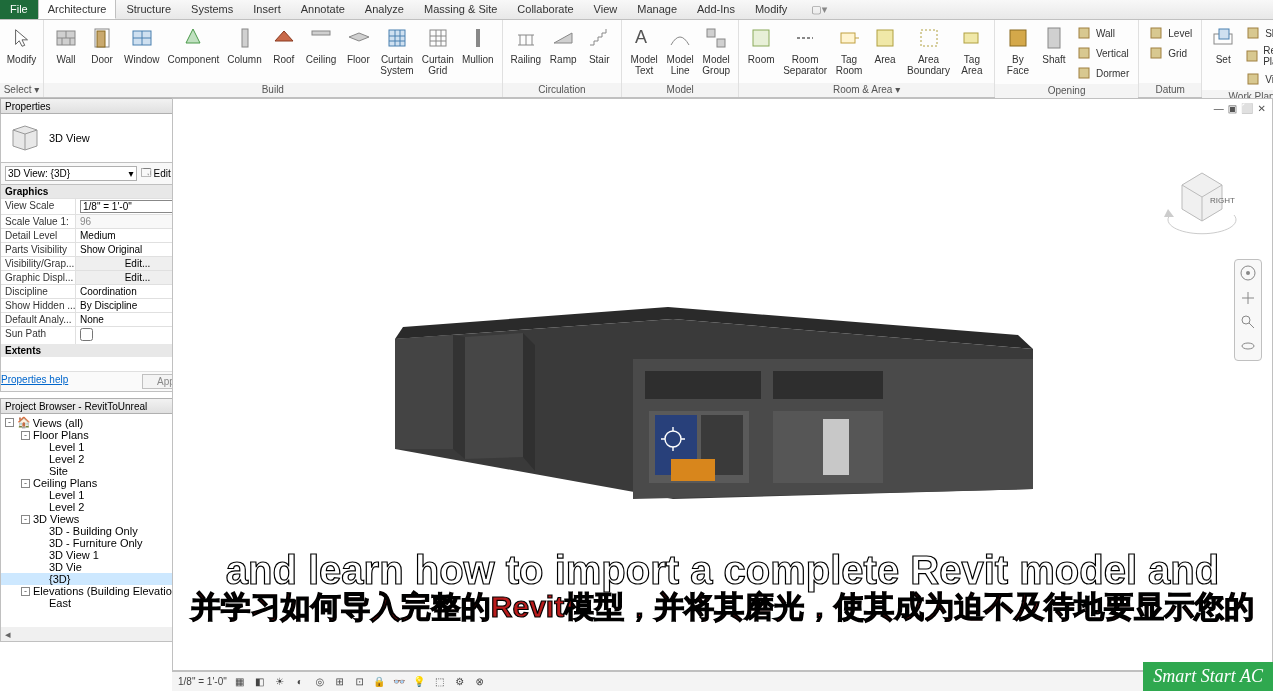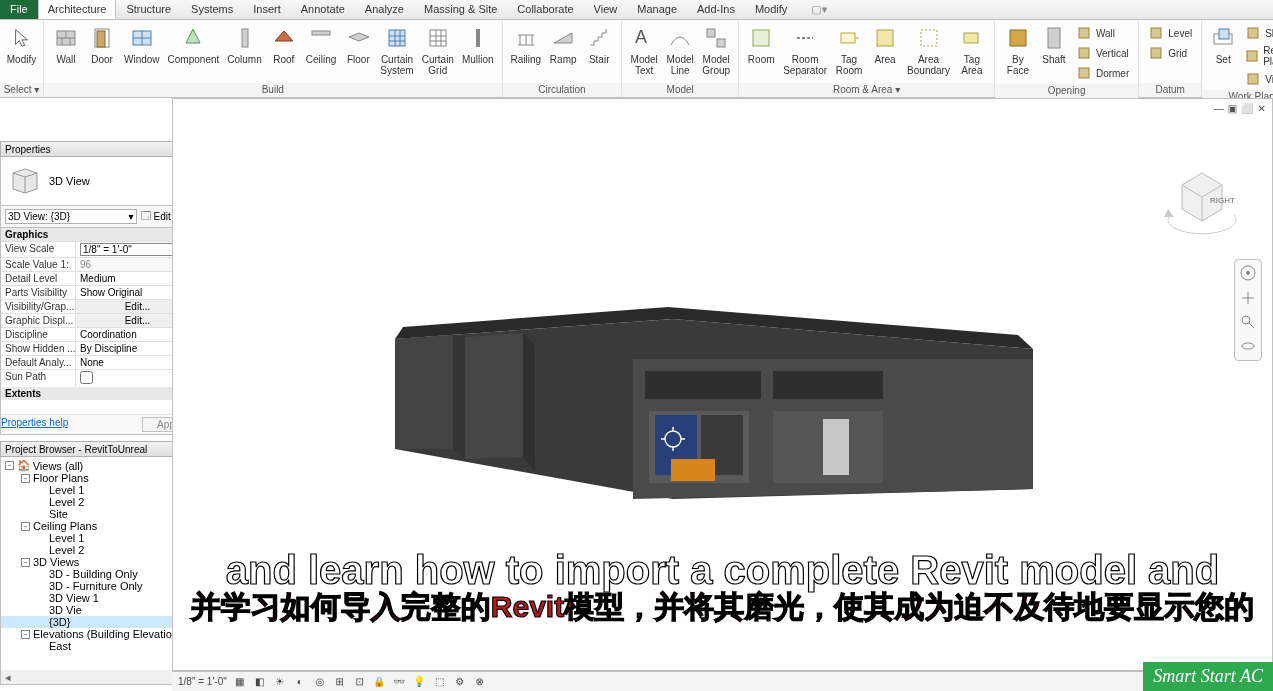--- a/index.html
+++ b/index.html
@@ -18,21 +18,21 @@
 .group-body { flex:1; display:flex; align-items:flex-start; padding:2px 4px 0; }
 .group-label { text-align:center; font-size:10px; color:#555; padding:1px 0 2px; background:#f4f4f4; }
 .rbtn { display:flex; flex-direction:column; align-items:center; padding:2px 4px; cursor:pointer; min-width:34px; }
 .ricon { width:28px; height:28px; display:flex; align-items:center; justify-content:center; }
 .rlabel { font-size:10px; color:#333; text-align:center; line-height:11px; margin-top:2px; }
 .stack { display:flex; flex-direction:column; padding:2px 2px; gap:2px; }
 .srow { display:flex; align-items:center; gap:4px; font-size:10px; color:#333; cursor:pointer; padding:1px 3px; }
 .sicon { width:16px; height:16px; display:flex; align-items:center; justify-content:center; }
 
 
-.left-col { position:absolute; top:98px; left:0; width:200px; display:flex; flex-direction:column;margin-top:43px; }
+.left-col { position:absolute; top:98px; left:0; width:200px; display:flex; flex-direction:column; }
 .panel-hdr { background:linear-gradient(#f2f2f2,#e0e0e0); border:1px solid #b0b0b0; height:16px; display:flex; align-items:center; padding:0 4px; font-size:10px; }
 .panel-hdr .close { margin-left:auto; font-weight:bold; cursor:pointer; }
 .type-sel { display:flex; align-items:center; padding:8px 6px; gap:6px; border:1px solid #c0c0c0; border-top:none; background:#fff; }
 .type-icon { width:36px; height:32px; }
 .type-name { flex:1; font-size:11px; }
 .type-dd { font-size:9px; color:#555; }
 .view-row { display:flex; align-items:center; padding:2px 4px; border:1px solid #c0c0c0; border-top:none; background:#f8f8f8; gap:4px; }
 .edit-type { margin-left:auto; font-size:10px; display:flex; align-items:center; gap:2px; cursor:pointer; }
 .prop-grid { border:1px solid #c0c0c0; border-top:none; background:#fff; }
 .prop-sec { background:#e8e8e8; font-weight:bold; font-size:10px; padding:1px 4px; display:flex; }

